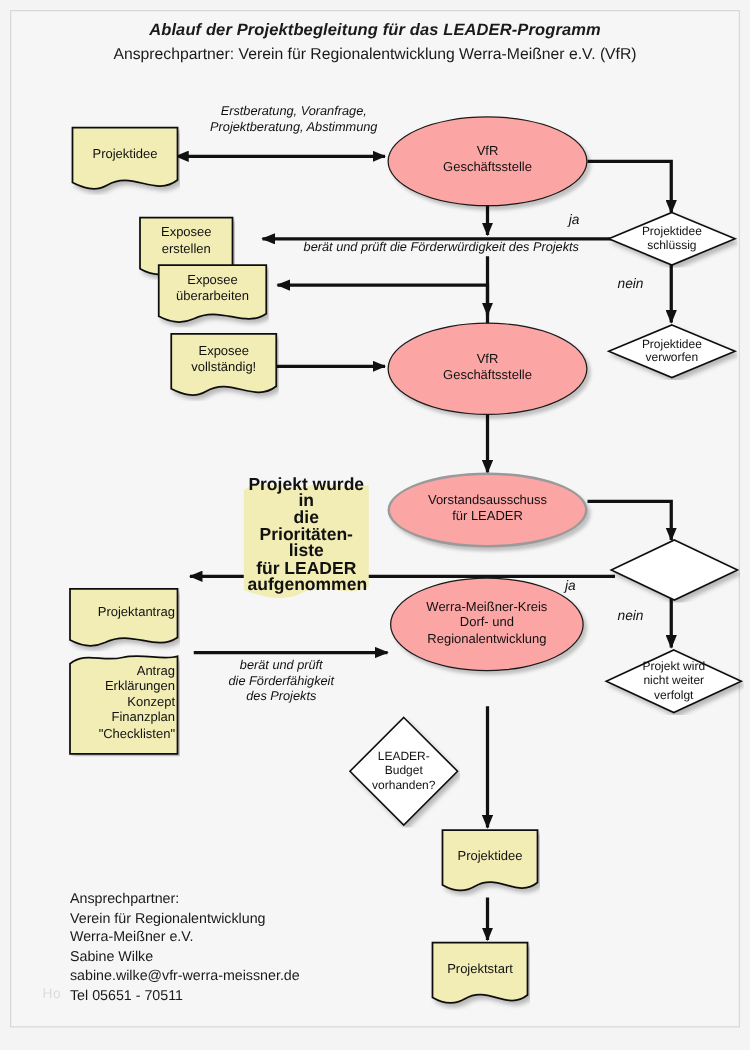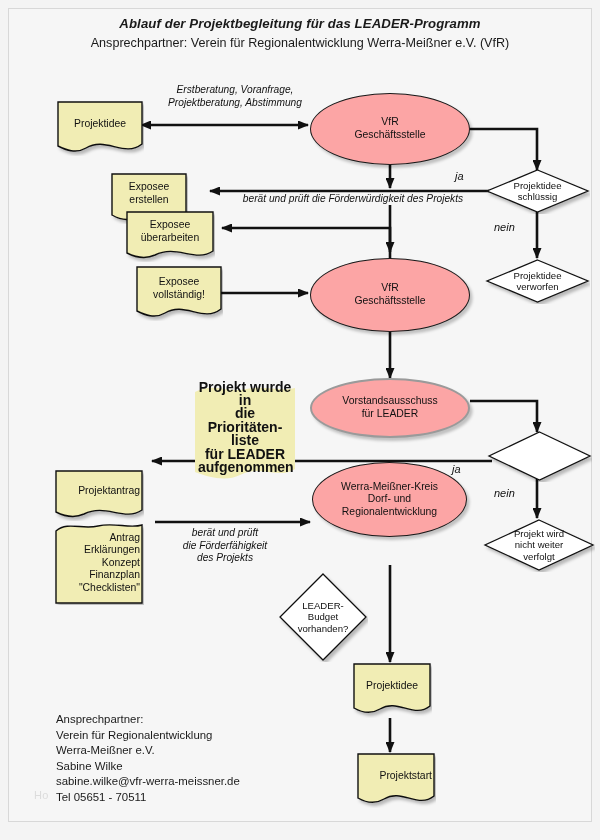--- a/index.html
+++ b/index.html
@@ -345,21 +345,21 @@
 vorhanden?</div>
   </div>
 
   <div class="node doc" style="left:352px; top:662px; width:80px; height:56px;">
     <svg class="doc-svg" viewBox="0 0 80 56" preserveAspectRatio="none">
       <path d="M2,2 L78,2 L78,44 C62,57 46,36 28,47 C18,53 9,50 2,46 Z" fill="#f1edb4" stroke="#111111" stroke-width="1.4" filter="url(#softshadow)"></path>
     </svg>
     <div class="doc-txt">Projektidee</div>
   </div>
 
-  <div class="node doc" style="left:356px; top:752px; width:80px; height:56px;text-align:right;">
+  <div class="node doc" style="left:344px; top:752px; width:80px; height:56px;">
     <svg class="doc-svg" viewBox="0 0 80 56" preserveAspectRatio="none">
       <path d="M2,2 L78,2 L78,44 C62,57 46,36 28,47 C18,53 9,50 2,46 Z" fill="#f1edb4" stroke="#111111" stroke-width="1.4" filter="url(#softshadow)"></path>
     </svg>
     <div class="doc-txt">Projektstart</div>
   </div>
 
   <div class="contact">Ansprechpartner:
 Verein für Regionalentwicklung
 Werra-Meißner e.V.
 Sabine Wilke

